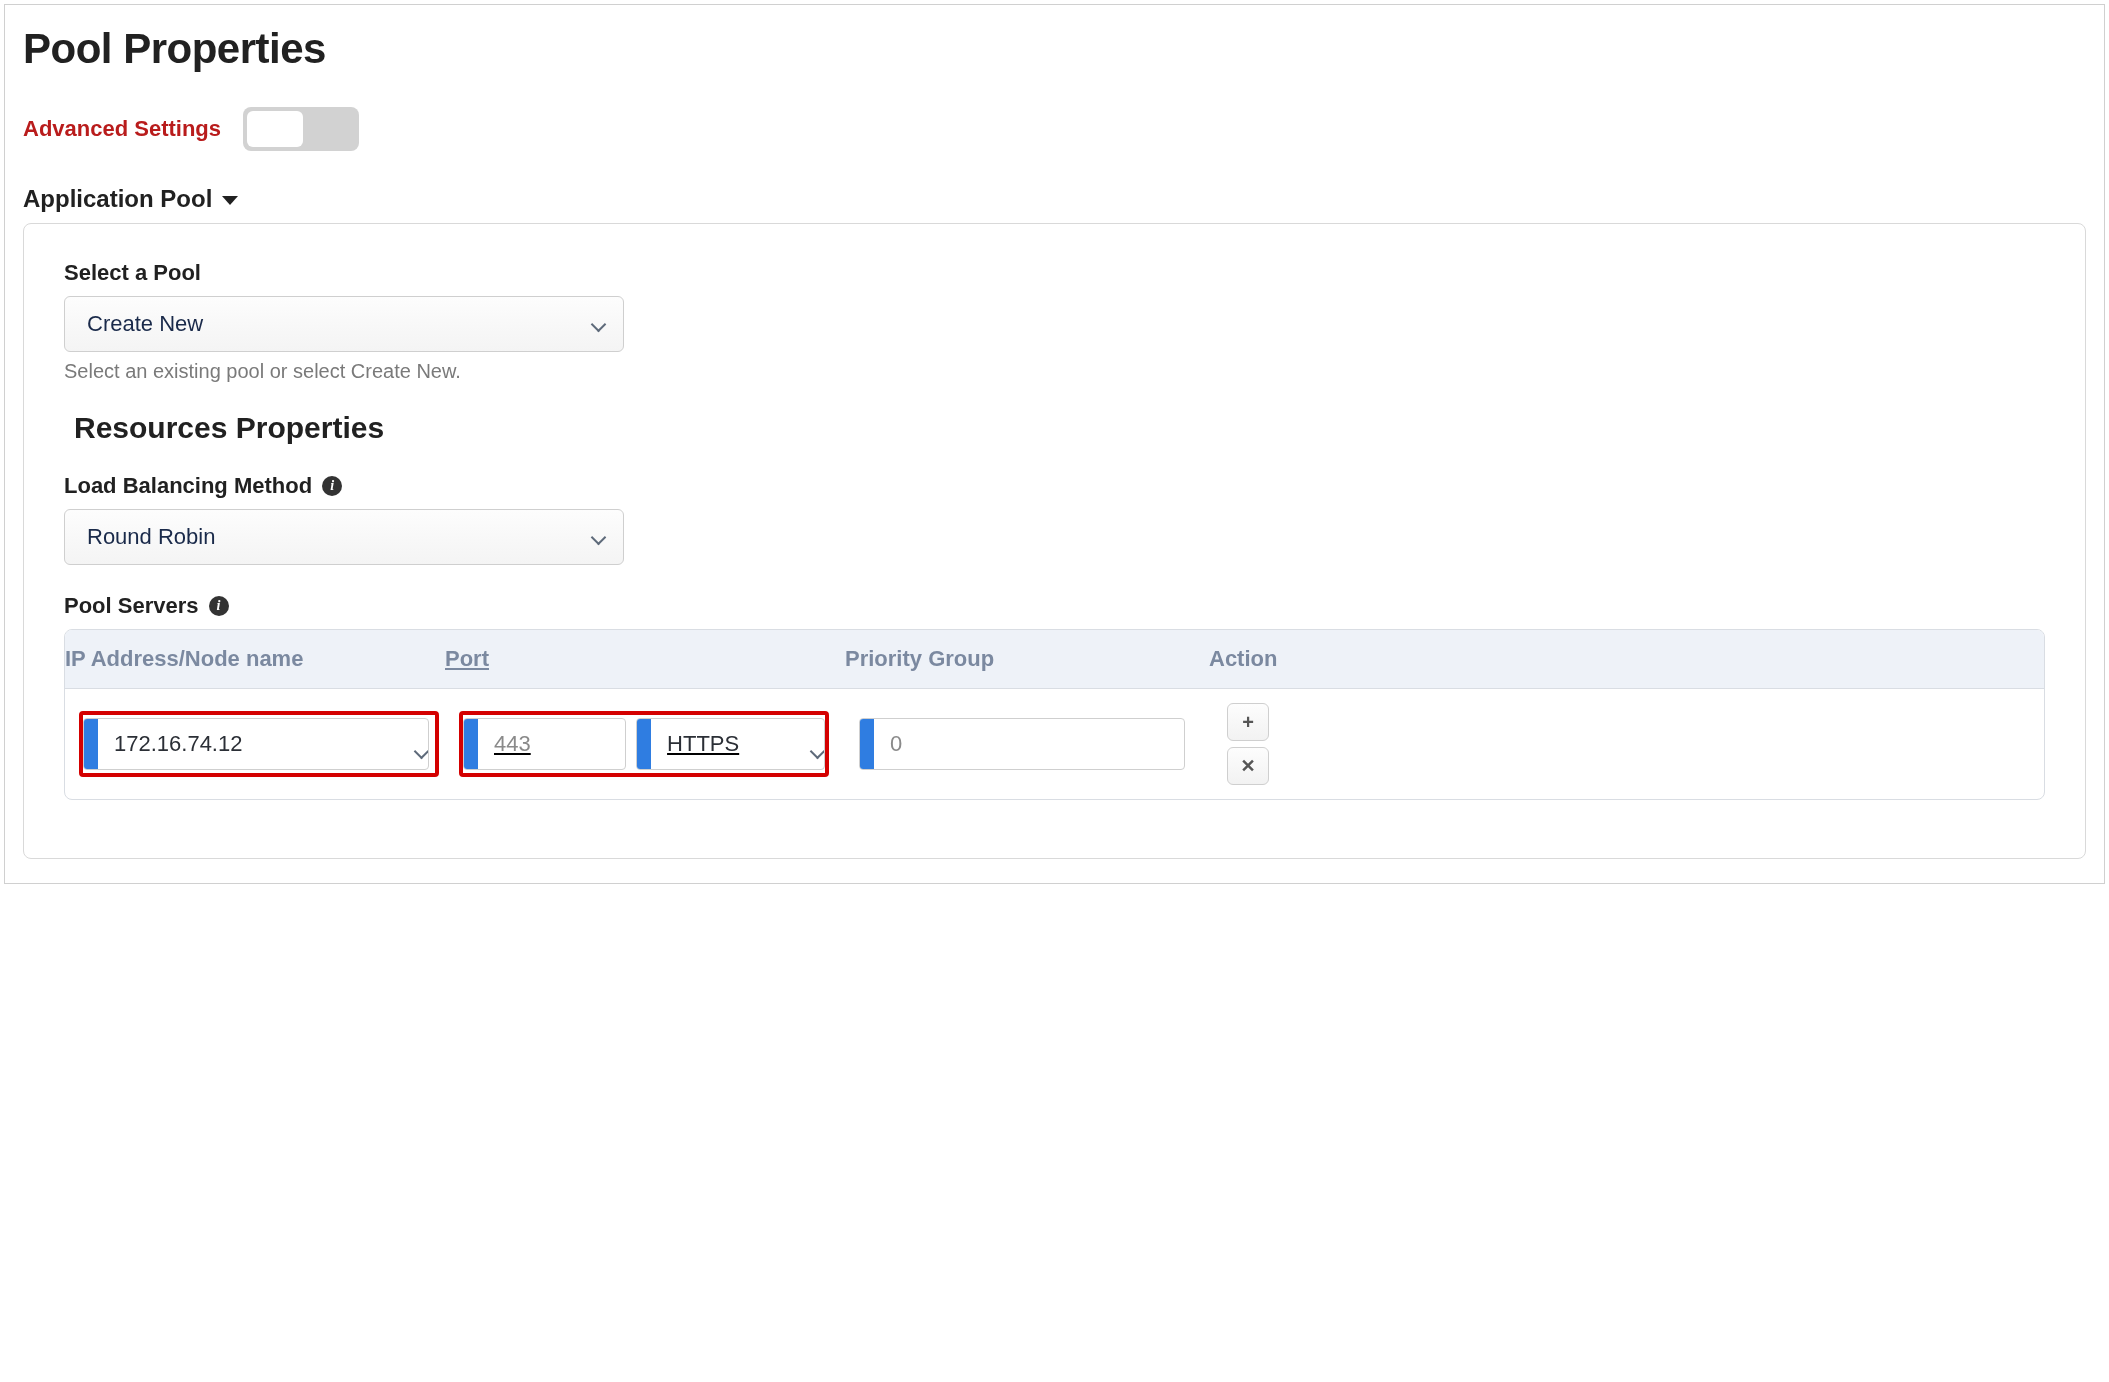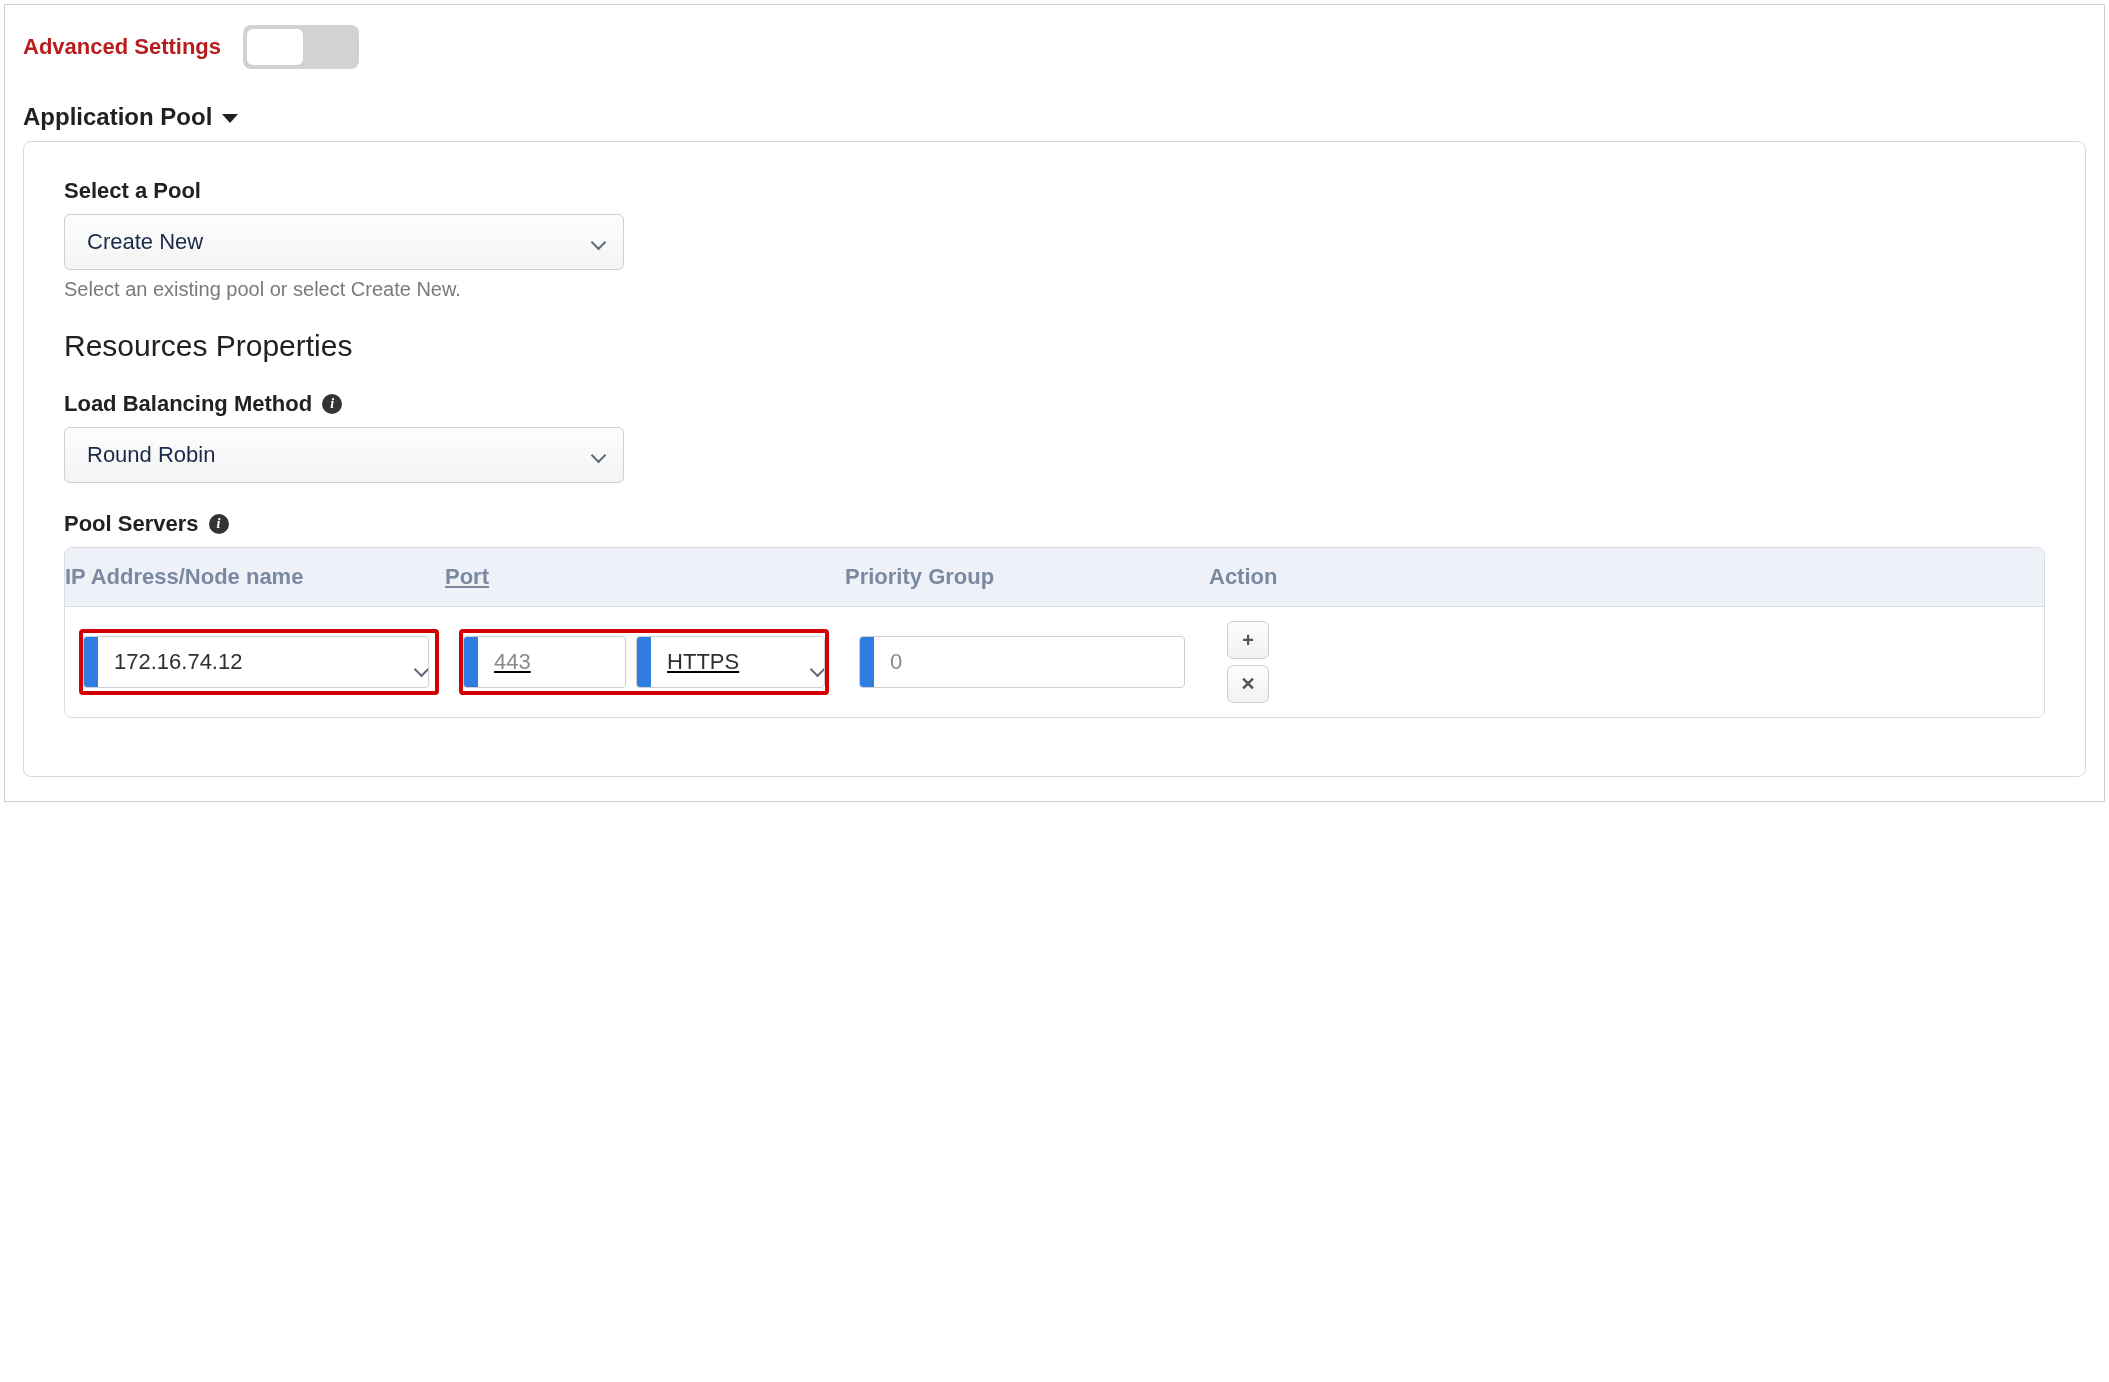--- a/index.html
+++ b/index.html
@@ -129,24 +129,25 @@
       border-bottom: 2.5px solid #5e6a7a;
       transform: rotate(45deg);
     }
     .helper-text {
       font-size: 20px;
       color: #7a7a7a;
       margin-top: 8px;
     }
     h2.sub-title {
       font-size: 30px;
-      font-weight: 400;
+      font-weight: 700;
       color: #212121;
       margin-top: 12px;
       margin-bottom: 28px;
+      margin-left: 10px;
     }
     .field-group {
       margin-bottom: 28px;
     }
     .table-wrap {
       border: 1px solid #d9dde3;
       border-radius: 8px;
       overflow: hidden;
     }
     .table-head {
@@ -233,20 +234,21 @@
     }
     .icon-btn .x-icon {
       font-size: 18px;
     }
   </style>
 </head>
 <body>
 
 <div class="panel">
 
+  <h1 class="page-title">Pool Properties</h1>
 
   <div class="adv-settings-row">
     <span class="adv-settings-label">Advanced Settings</span>
     <div class="toggle">
       <div class="toggle-knob"></div>
     </div>
   </div>
 
   <div class="section-header">
     <span>Application Pool</span>

